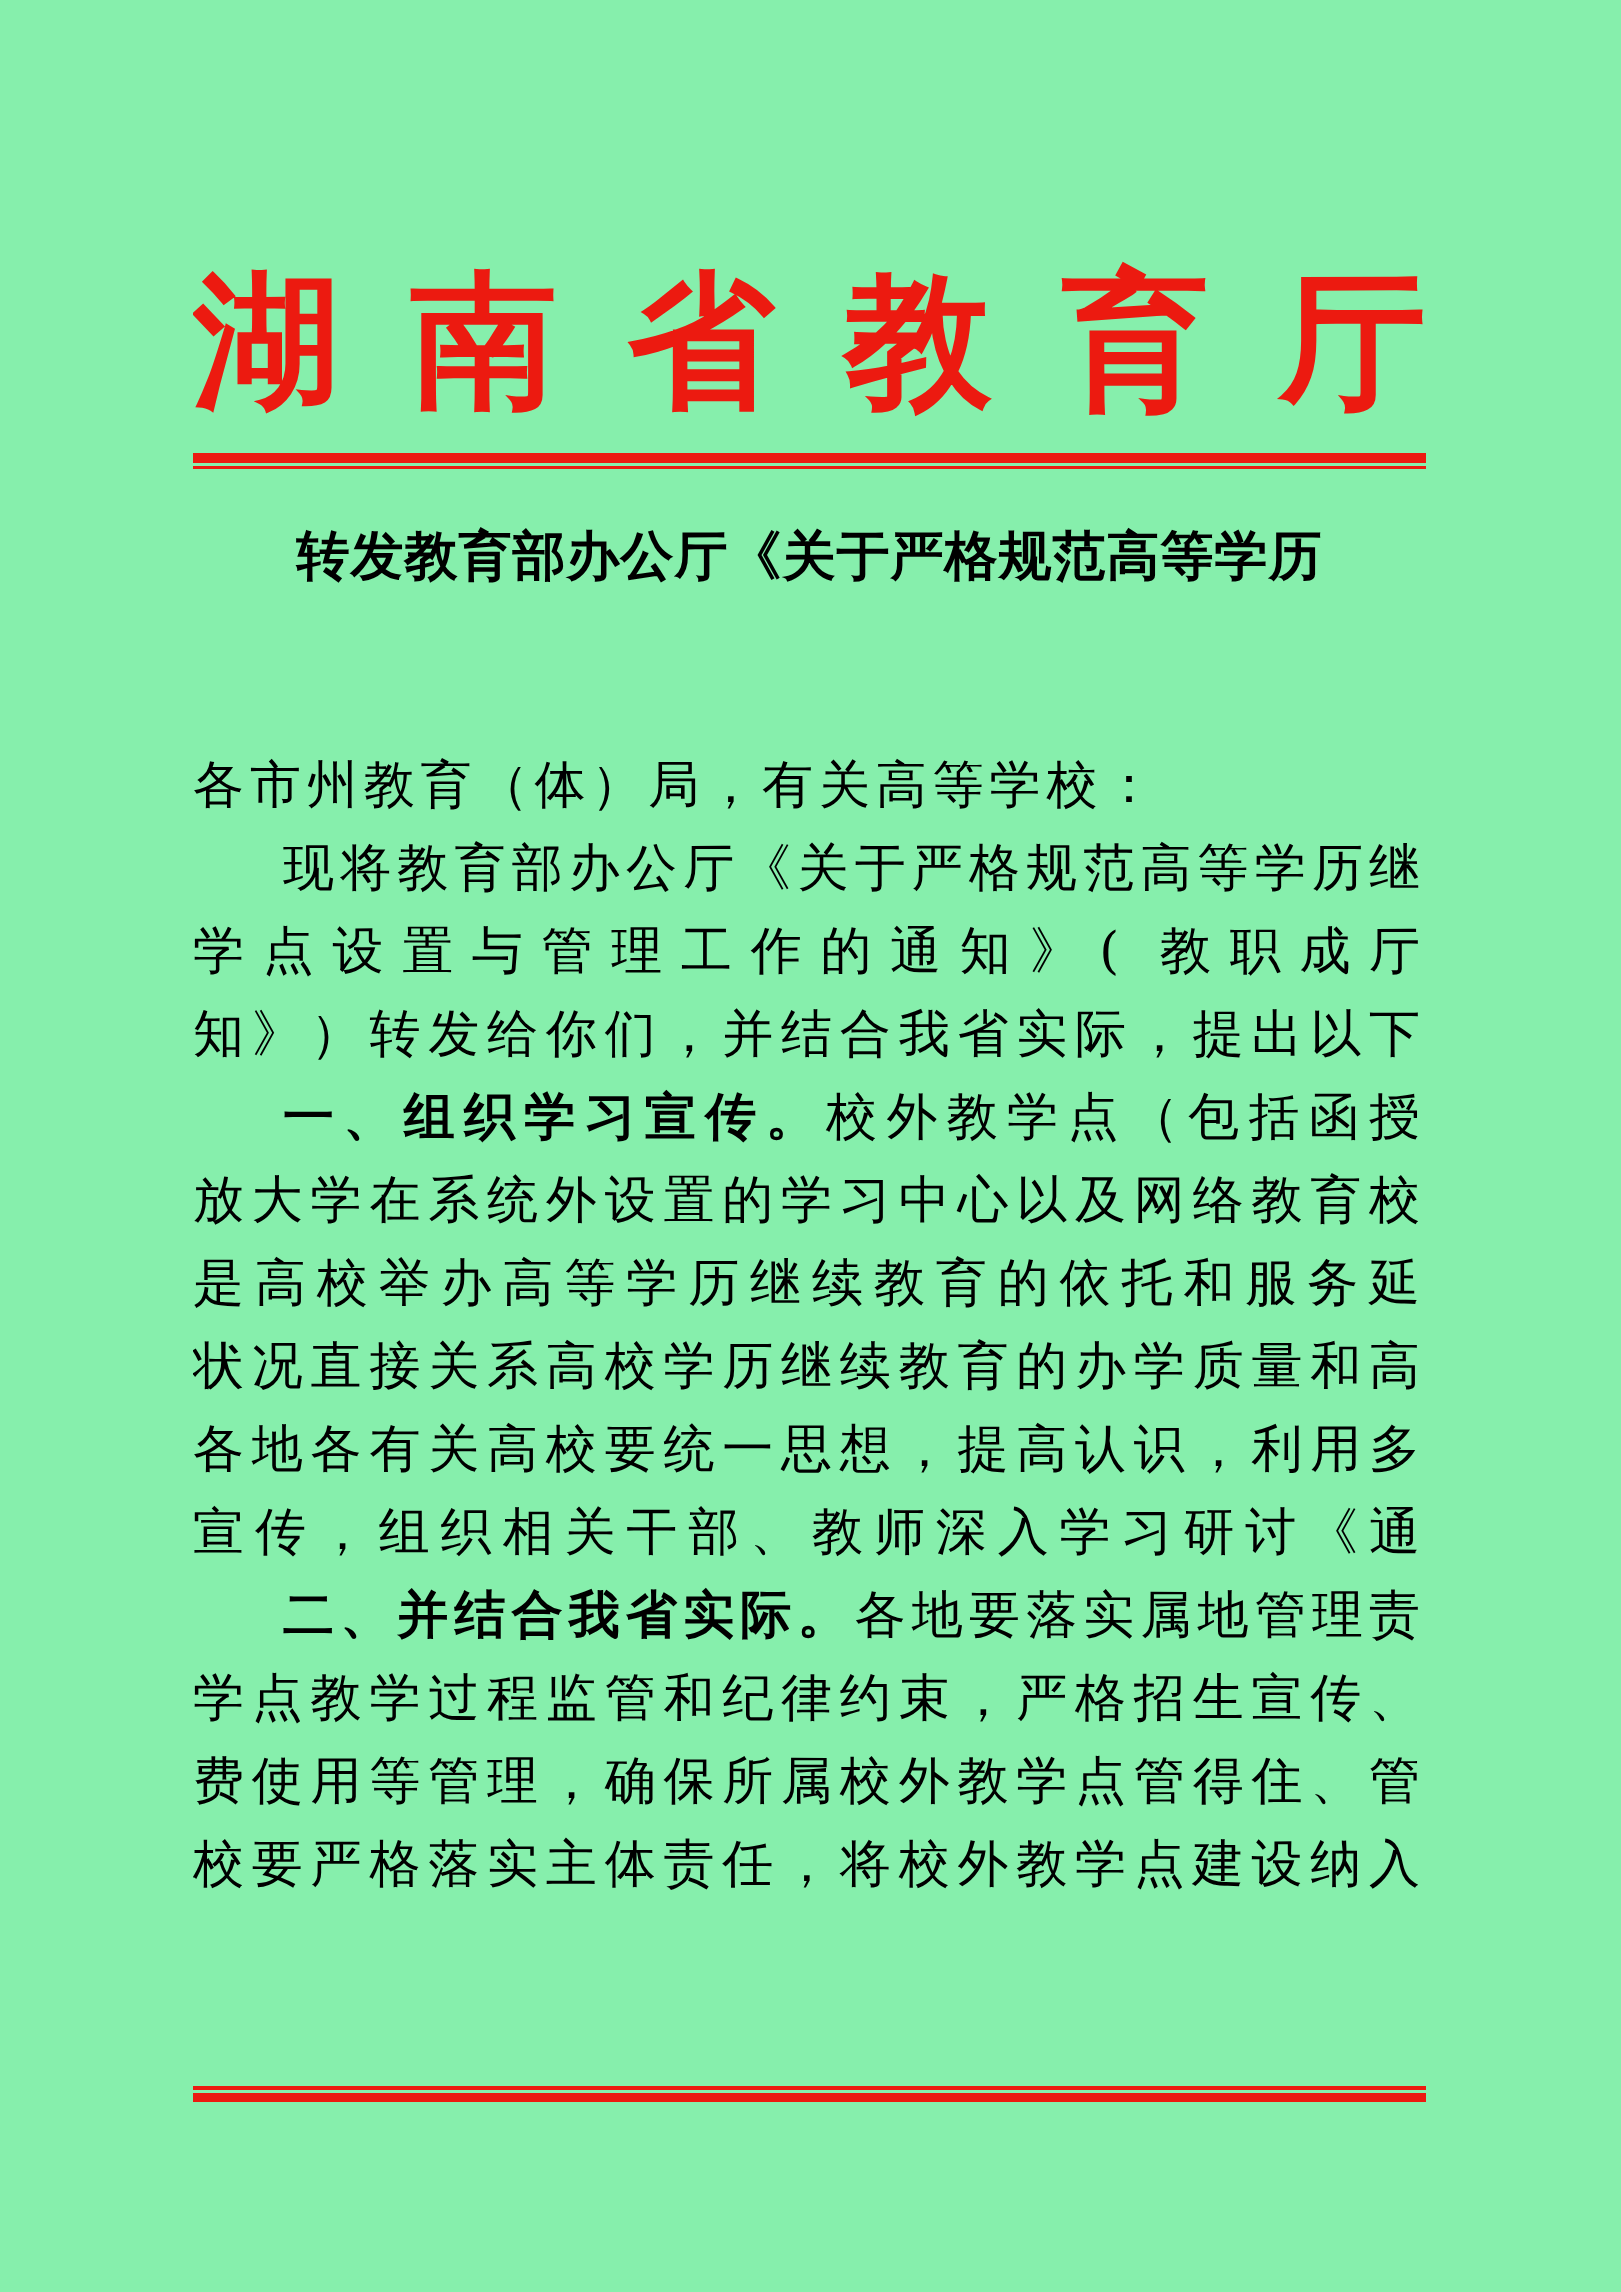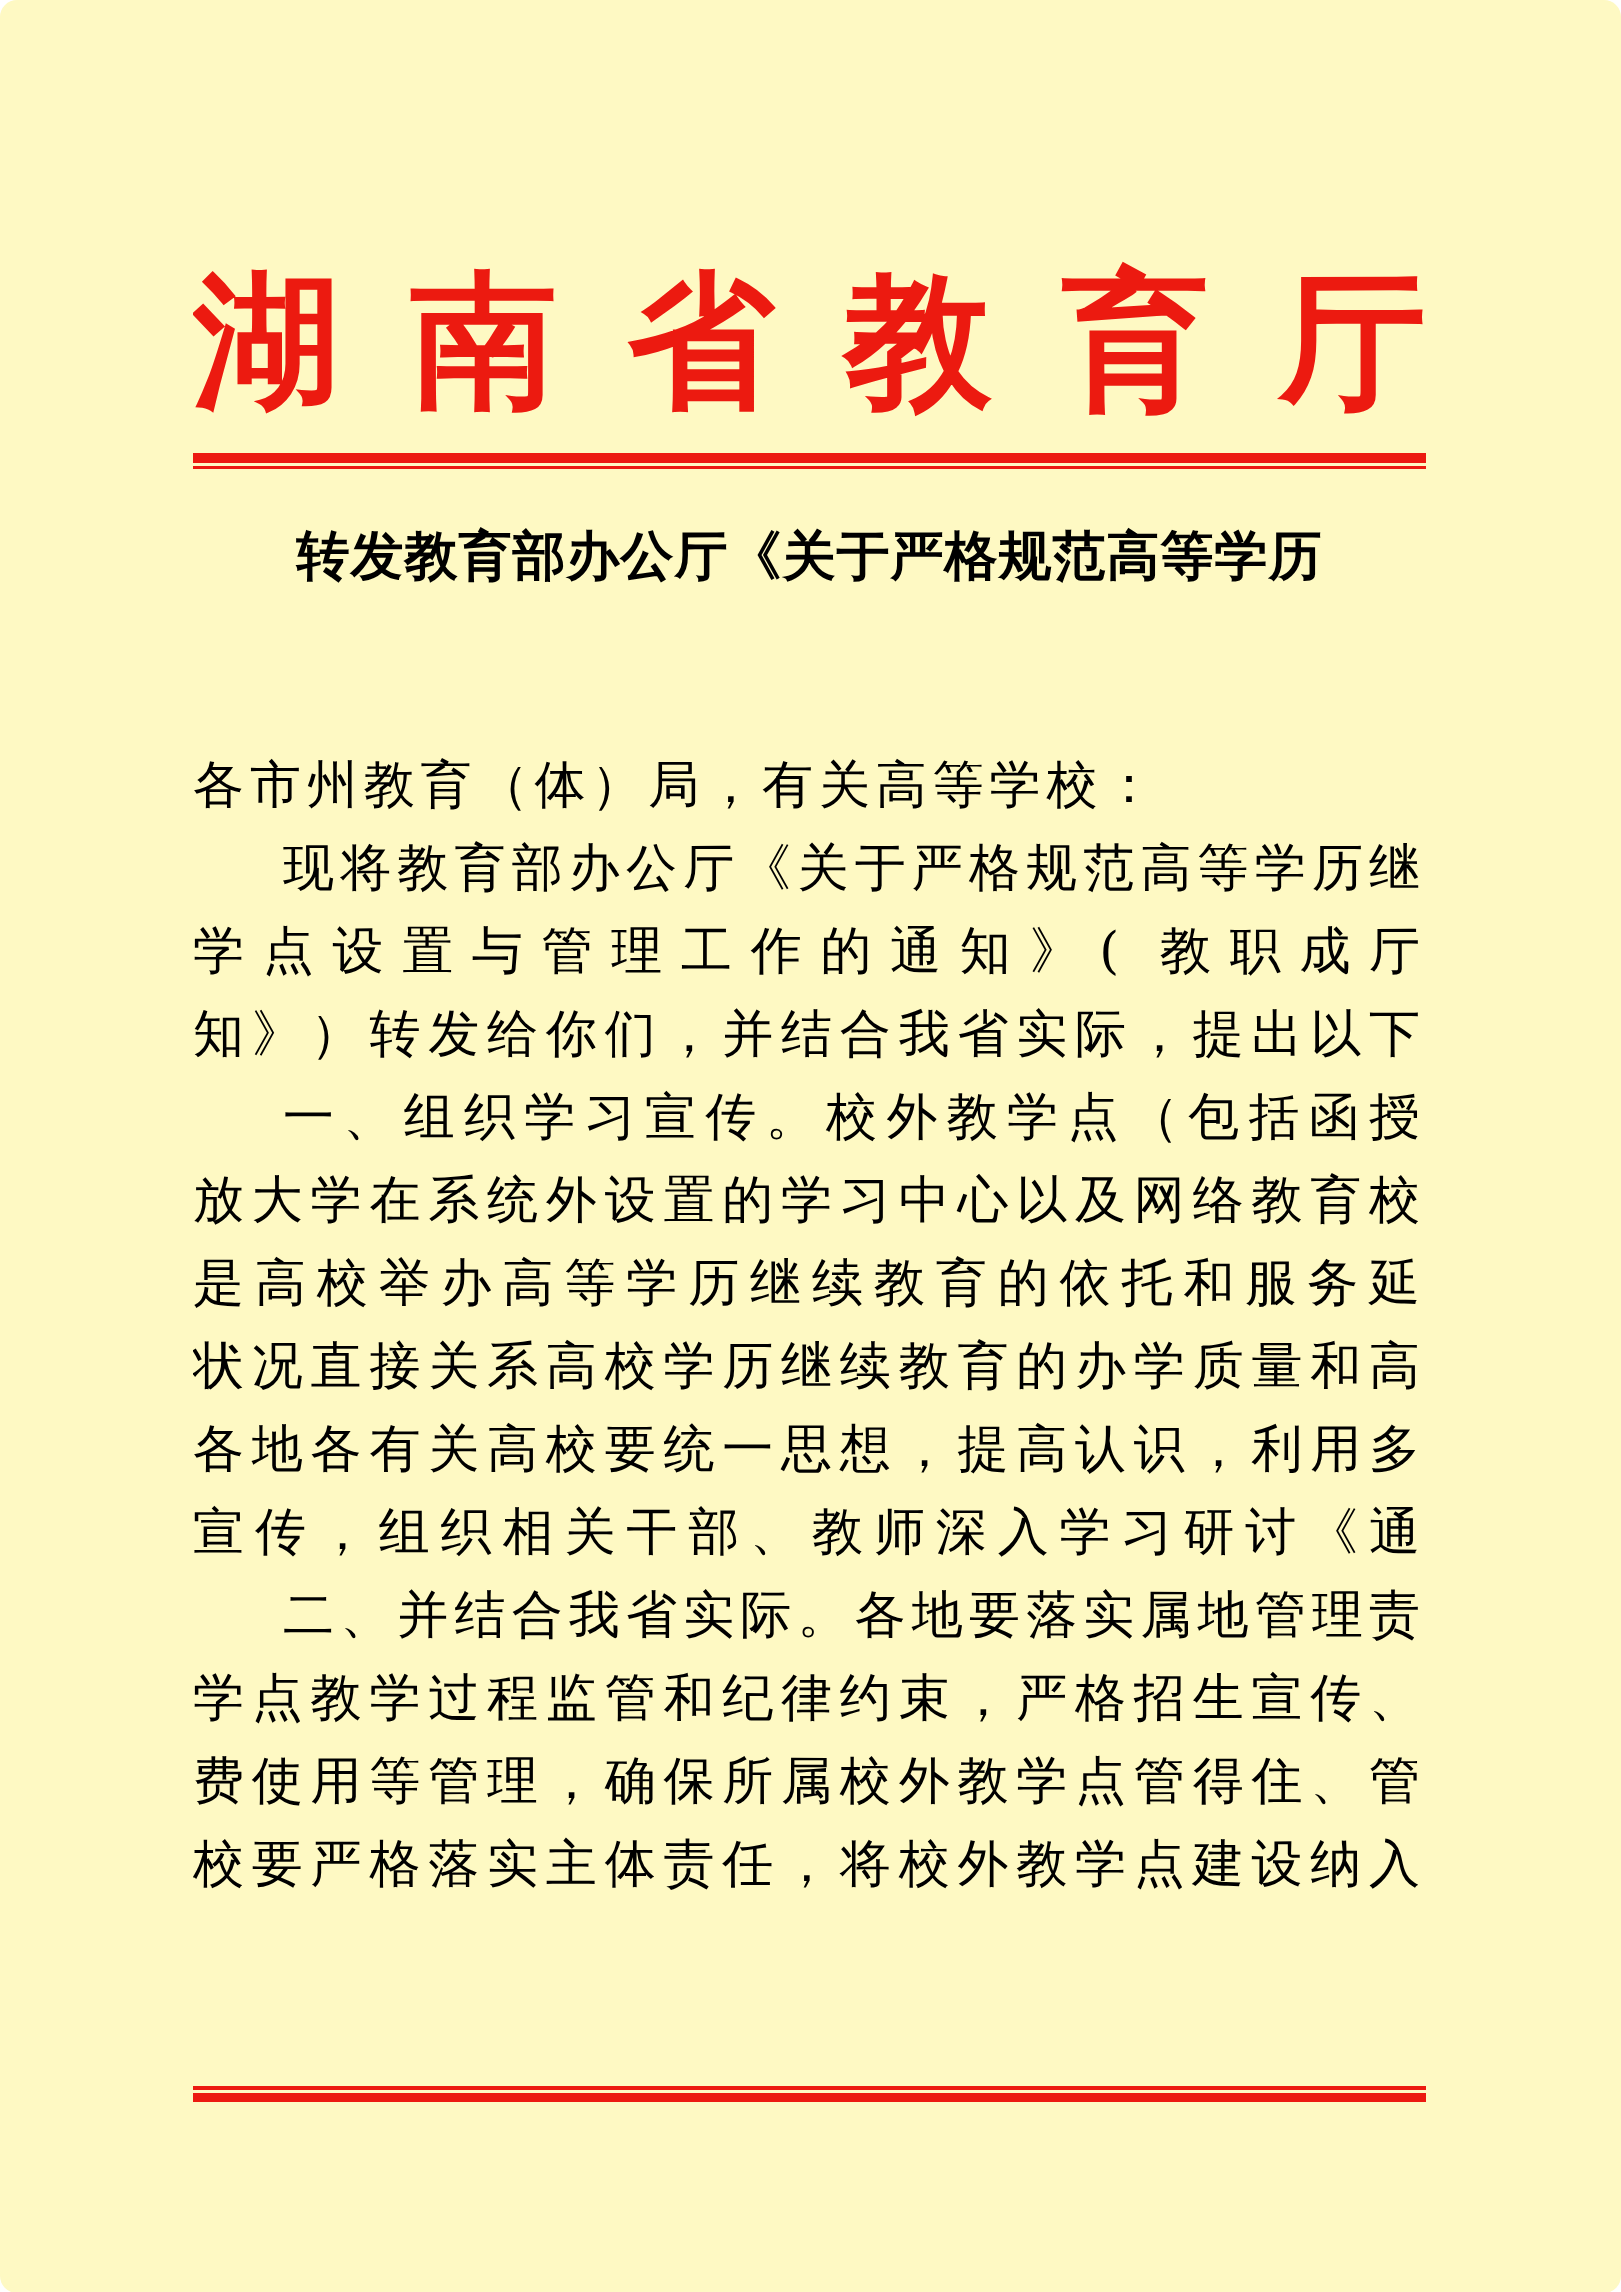--- a/index.html
+++ b/index.html
@@ -4,25 +4,24 @@
 <style>
   html, body {
     margin: 0;
     padding: 0;
     background: #ffffff;
   }
   .page {
     position: relative;
     width: 1621px;
     height: 2293px;
-    background: #fef9c3;
+    background: #86efac;
     color: #000000;
     font-family: "DejaVu Serif", serif;
     overflow: hidden;
-    border-radius: 17px;
   }
   
   .letterhead {
     position: absolute;
     left: 193px;
     top: 261px;
     width: 1233px;
     height: 159px;
     font-size: 147px;
     line-height: 159px;
@@ -76,21 +75,21 @@
     overflow: hidden;
   }
   .line.fill {
     text-align: justify;
     text-align-last: justify;
   }
   .line.indent {
     padding-left: 90px;
   }
   .lead {
-    font-weight: normal;
+    font-weight: bold;
     font-family: "DejaVu Sans", sans-serif;
     letter-spacing: 5.9px;
   }
 </style>
 </head>
 <body>
 
 <div class="page">
 
   <div class="letterhead">湖南省教育厅</div>

